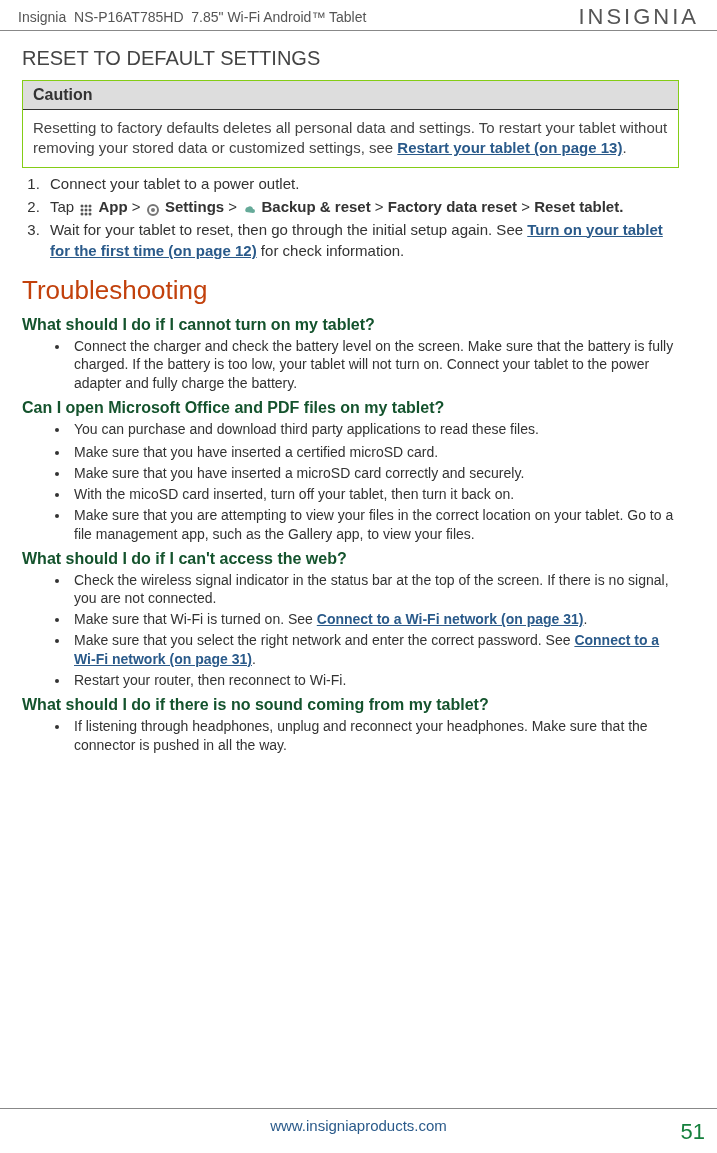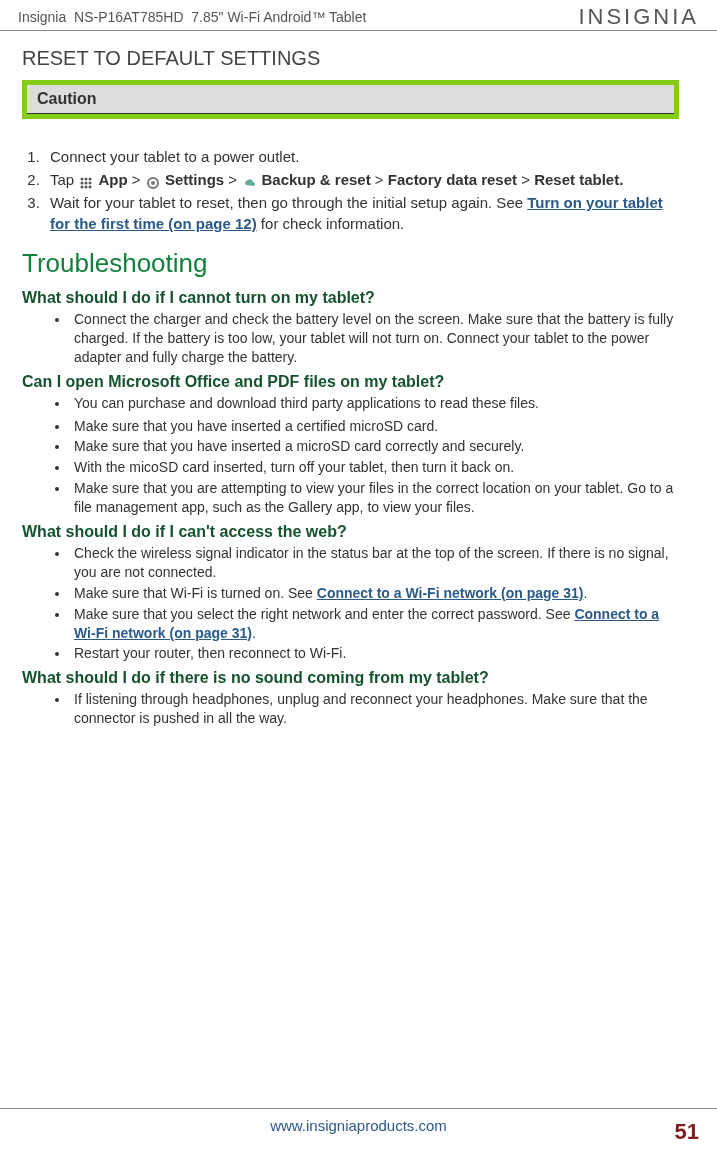--- a/index.html
+++ b/index.html
@@ -15,76 +15,79 @@
       display: flex;
       justify-content: space-between;
       align-items: center;
       padding: 4px 18px 0 18px;
       border-bottom: 1px solid #888;
     }
     .header-left { font-size: 14px; color: #555; }
     .header-right { font-size: 22px; color: #555; letter-spacing: 3px; font-weight: 300; }
     .content { padding: 16px 38px 0 22px; }
     .section-title { font-size: 20px; color: #444; margin-bottom: 10px; font-weight: 400; }
-    .caution-box { border: 5px solid #84cc16; margin-bottom: 27px; }
+    .caution-box { border: 1px solid #84cc16; margin-bottom: 5px; }
     .caution-header {
       background: #ddd;
       padding: 5px 10px;
       font-weight: bold;
       font-size: 16px;
       border-bottom: 1px solid #333;
     }
     .caution-body { padding: 8px 10px; font-size: 15px; line-height: 1.35; color: #444; }
     .link { color: #2a5a8a; font-weight: bold; text-decoration: underline; }
     ol.steps { margin-left: 22px; margin-bottom: 14px; }
     ol.steps li { font-size: 15px; line-height: 1.4; margin-bottom: 2px; color: #333; padding-left: 6px; }
     .icon-inline {
       display: inline-block;
       width: 14px; height: 14px;
       vertical-align: middle;
       margin: 0 1px;
     }
-    .h1-blue { font-size: 26px; color: #15803d; font-weight: 400; margin: 10px 0 10px 0; }
+    .h1-blue { font-size: 26px; color: #c2410c; font-weight: 400; margin: 10px 0 10px 0; }
     .qa-heading { font-size: 16px; font-weight: bold; margin: 6px 0 3px 0; color: #14532d; }
     ul.bullets { list-style: disc; margin-left: 48px; margin-bottom: 4px; }
     ul.bullets li { font-size: 14px; line-height: 1.35; color: #333; margin-bottom: 2px; padding-left: 4px;}
     .footer {
       position: absolute;
       bottom: 18px;
       left: 0; right: 0;
       text-align: center;
     }
     .footer-line { border-top: 1px solid #888; width: 100%; margin-bottom: 8px;}
     .footer-url { color: #2a5a8a; font-size: 15px; text-align: center; }
     .page-num {
       position: absolute;
       bottom: 8px;
-      right: 18px;
+      right: 12px;
       font-size: 22px;
-      font-weight: bold;
-      color: #7f1d1d;
+      font-weight: normal;
+      color: #15803d;
     }
     .bold { font-weight: bold; }
   </style>
 </head>
 <body>
 
 <div class="header">
   <div class="header-left">
     <span>Insignia</span>&nbsp;&nbsp;<span>NS-P16AT785HD</span>&nbsp;&nbsp;<span>7.85" Wi-Fi Android™ Tablet</span>
   </div>
   <div class="header-right">INSIGNIA</div>
 </div>
 
 <div class="content">
 
   <div class="section-title">RESET TO DEFAULT SETTINGS</div>
 
   <div class="caution-box">
     <div class="caution-header">Caution</div>
+    <div class="caution-body">
+      <span>Resetting to factory defaults deletes all personal data and settings. To restart your tablet without removing your stored data or customized settings, see </span><span class="link">Restart your tablet (on page 13)</span><span>.</span>
+    </div>
   </div>
 
   <ol class="steps">
     <li>Connect your tablet to a power outlet.</li>
     <li>
       <span>Tap </span><span class="icon-inline"><svg viewBox="0 0 14 14">
             <circle cx="3" cy="3" r="1.5" fill="#555"></circle>
             <circle cx="7" cy="3" r="1.5" fill="#555"></circle>
             <circle cx="11" cy="3" r="1.5" fill="#555"></circle>
             <circle cx="3" cy="7" r="1.5" fill="#555"></circle>

